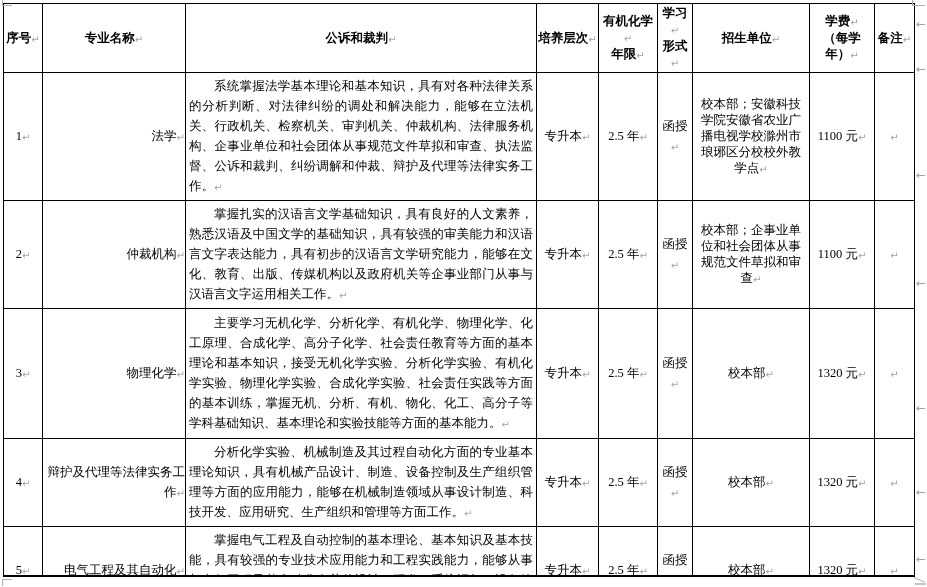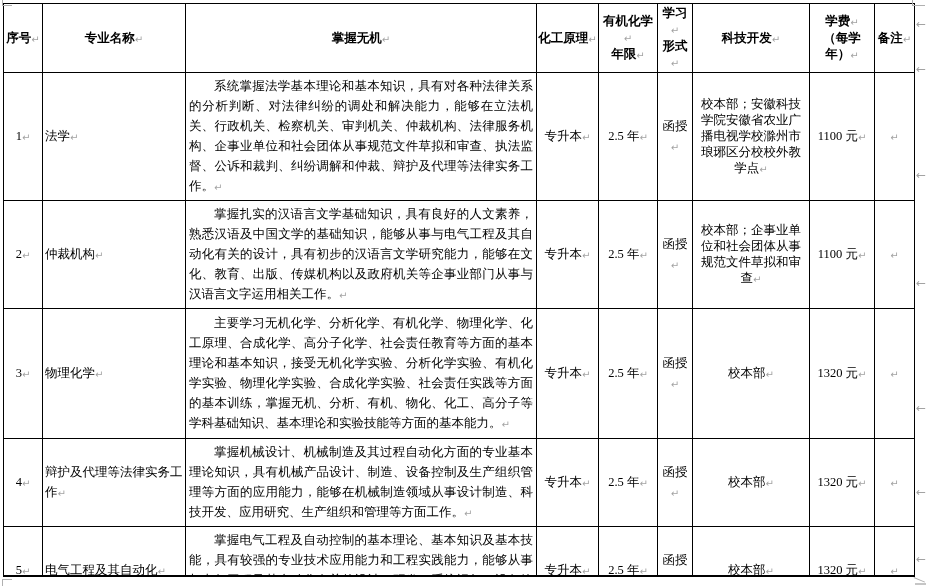--- a/index.html
+++ b/index.html
@@ -16,21 +16,21 @@
     font-size:12.5px;line-height:20px;overflow:hidden;word-break:break-all;
   }
   thead tr{height:42px;}
   th{font-weight:bold;line-height:16px;padding:1px;}
   tbody tr:nth-child(1){height:111px;}
   tbody tr:nth-child(2){height:104px;}
   tbody tr:nth-child(3){height:130px;}
   tbody tr:nth-child(4){height:82px;}
   tbody tr:nth-child(5){height:81px;}
   td.c-no{padding:0;}
-  td.c-major{text-align:left;padding:0 0 0 2px;}
+  td.c-major{text-align:right;padding:0 0 0 2px;}
   td.c-intro{text-align:justify;text-justify:inter-ideograph;padding:3px 3px;}
   .intro-p{text-indent:25px;line-height:20px;}
   td.c-unit{line-height:16px;padding:17px 2px;}
   .mark{
     color:#a3a3a3;font-family:"DejaVu Sans",sans-serif;font-size:10px;
     position:relative;top:1px;font-weight:normal;letter-spacing:0;
   }
   .row-end{
     position:absolute;left:916px;width:11px;color:#a3a3a3;
     font-family:"DejaVu Sans",sans-serif;font-size:12px;line-height:14px;text-align:left;
@@ -60,25 +60,25 @@
         <col style="width:59px">
         <col style="width:35px">
       <col style="width:117px">
         <col style="width:65px">
         <col style="width:40px">
     </colgroup>
     <thead>
       <tr>
         <th><span>序号</span><span class="mark">↵</span></th>
         <th><span>专业名称</span><span class="mark">↵</span></th>
-        <th><span>掌握无机</span><span class="mark">↵</span></th>
-        <th><span>化工原理</span><span class="mark">↵</span></th>
+        <th><span>公诉和裁判</span><span class="mark">↵</span></th>
+        <th><span>培养层次</span><span class="mark">↵</span></th>
         <th><span>有机化学</span><span class="mark">↵</span><br><span>年限</span><span class="mark">↵</span></th>
         <th><span>学习</span><span class="mark">↵</span><br><span>形式</span><span class="mark">↵</span></th>
-        <th><span>科技开发</span><span class="mark">↵</span></th>
+        <th><span>招生单位</span><span class="mark">↵</span></th>
         <th><span>学费</span><span class="mark">↵</span><br><span>（每学年）</span><span class="mark">↵</span></th>
         <th><span>备注</span><span class="mark">↵</span></th>
       </tr>
     </thead>
     <tbody id="table-body">
         <tr>
       <td class="c-no"><span class="t">1</span><span class="mark">↵</span></td>
       <td class="c-major"><span class="t">法学</span><span class="mark">↵</span></td>
       <td class="c-intro">
             <div class="intro-p"><span class="t">系统掌握法学基本理论和基本知识，具有对各种法律关系的分析判断、对法律纠纷的调处和解决能力，能够在立法机关、行政机关、检察机关、审判机关、仲裁机构、法律服务机构、企事业单位和社会团体从事规范文件草拟和审查、执法监督、公诉和裁判、纠纷调解和仲裁、辩护及代理等法律实务工作。</span><span class="mark">↵</span></div>
@@ -87,21 +87,21 @@
       <td class="c-years"><span class="t">2.5 年</span><span class="mark">↵</span></td>
       <td class="c-mode"><span class="t">函授</span><span class="mark">↵</span></td>
       <td class="c-unit"><span class="t">校本部；安徽科技学院安徽省农业广播电视学校滁州市琅琊区分校校外教学点</span><span class="mark">↵</span></td>
       <td class="c-fee"><span class="t">1100 元</span><span class="mark">↵</span></td>
       <td class="c-note"><span class="t"></span><span class="mark">↵</span></td>
     </tr>
         <tr>
       <td class="c-no"><span class="t">2</span><span class="mark">↵</span></td>
       <td class="c-major"><span class="t">仲裁机构</span><span class="mark">↵</span></td>
       <td class="c-intro">
-            <div class="intro-p"><span class="t">掌握扎实的汉语言文学基础知识，具有良好的人文素养，熟悉汉语及中国文学的基础知识，能够从事与电气工程及其自动化有关的设计，具有初步的汉语言文学研究能力，能够在文化、教育、出版、传媒机构以及政府机关等企事业部门从事与汉语言文字运用相关工作。</span><span class="mark">↵</span></div>
+            <div class="intro-p"><span class="t">掌握扎实的汉语言文学基础知识，具有良好的人文素养，熟悉汉语及中国文学的基础知识，具有较强的审美能力和汉语言文字表达能力，具有初步的汉语言文学研究能力，能够在文化、教育、出版、传媒机构以及政府机关等企事业部门从事与汉语言文字运用相关工作。</span><span class="mark">↵</span></div>
           </td>
       <td class="c-level"><span class="t">专升本</span><span class="mark">↵</span></td>
       <td class="c-years"><span class="t">2.5 年</span><span class="mark">↵</span></td>
       <td class="c-mode"><span class="t">函授</span><span class="mark">↵</span></td>
       <td class="c-unit"><span class="t">校本部；企事业单位和社会团体从事规范文件草拟和审查</span><span class="mark">↵</span></td>
       <td class="c-fee"><span class="t">1100 元</span><span class="mark">↵</span></td>
       <td class="c-note"><span class="t"></span><span class="mark">↵</span></td>
     </tr>
         <tr>
       <td class="c-no"><span class="t">3</span><span class="mark">↵</span></td>
@@ -113,21 +113,21 @@
       <td class="c-years"><span class="t">2.5 年</span><span class="mark">↵</span></td>
       <td class="c-mode"><span class="t">函授</span><span class="mark">↵</span></td>
       <td class="c-unit"><span class="t">校本部</span><span class="mark">↵</span></td>
       <td class="c-fee"><span class="t">1320 元</span><span class="mark">↵</span></td>
       <td class="c-note"><span class="t"></span><span class="mark">↵</span></td>
     </tr>
         <tr>
       <td class="c-no"><span class="t">4</span><span class="mark">↵</span></td>
       <td class="c-major"><span class="t">辩护及代理等法律实务工作</span><span class="mark">↵</span></td>
       <td class="c-intro">
-            <div class="intro-p"><span class="t">掌握机械设计、机械制造及其过程自动化方面的专业基本理论知识，具有机械产品设计、制造、设备控制及生产组织管理等方面的应用能力，能够在机械制造领域从事设计制造、科技开发、应用研究、生产组织和管理等方面工作。</span><span class="mark">↵</span></div>
+            <div class="intro-p"><span class="t">分析化学实验、机械制造及其过程自动化方面的专业基本理论知识，具有机械产品设计、制造、设备控制及生产组织管理等方面的应用能力，能够在机械制造领域从事设计制造、科技开发、应用研究、生产组织和管理等方面工作。</span><span class="mark">↵</span></div>
           </td>
       <td class="c-level"><span class="t">专升本</span><span class="mark">↵</span></td>
       <td class="c-years"><span class="t">2.5 年</span><span class="mark">↵</span></td>
       <td class="c-mode"><span class="t">函授</span><span class="mark">↵</span></td>
       <td class="c-unit"><span class="t">校本部</span><span class="mark">↵</span></td>
       <td class="c-fee"><span class="t">1320 元</span><span class="mark">↵</span></td>
       <td class="c-note"><span class="t"></span><span class="mark">↵</span></td>
     </tr>
         <tr>
       <td class="c-no"><span class="t">5</span><span class="mark">↵</span></td>

